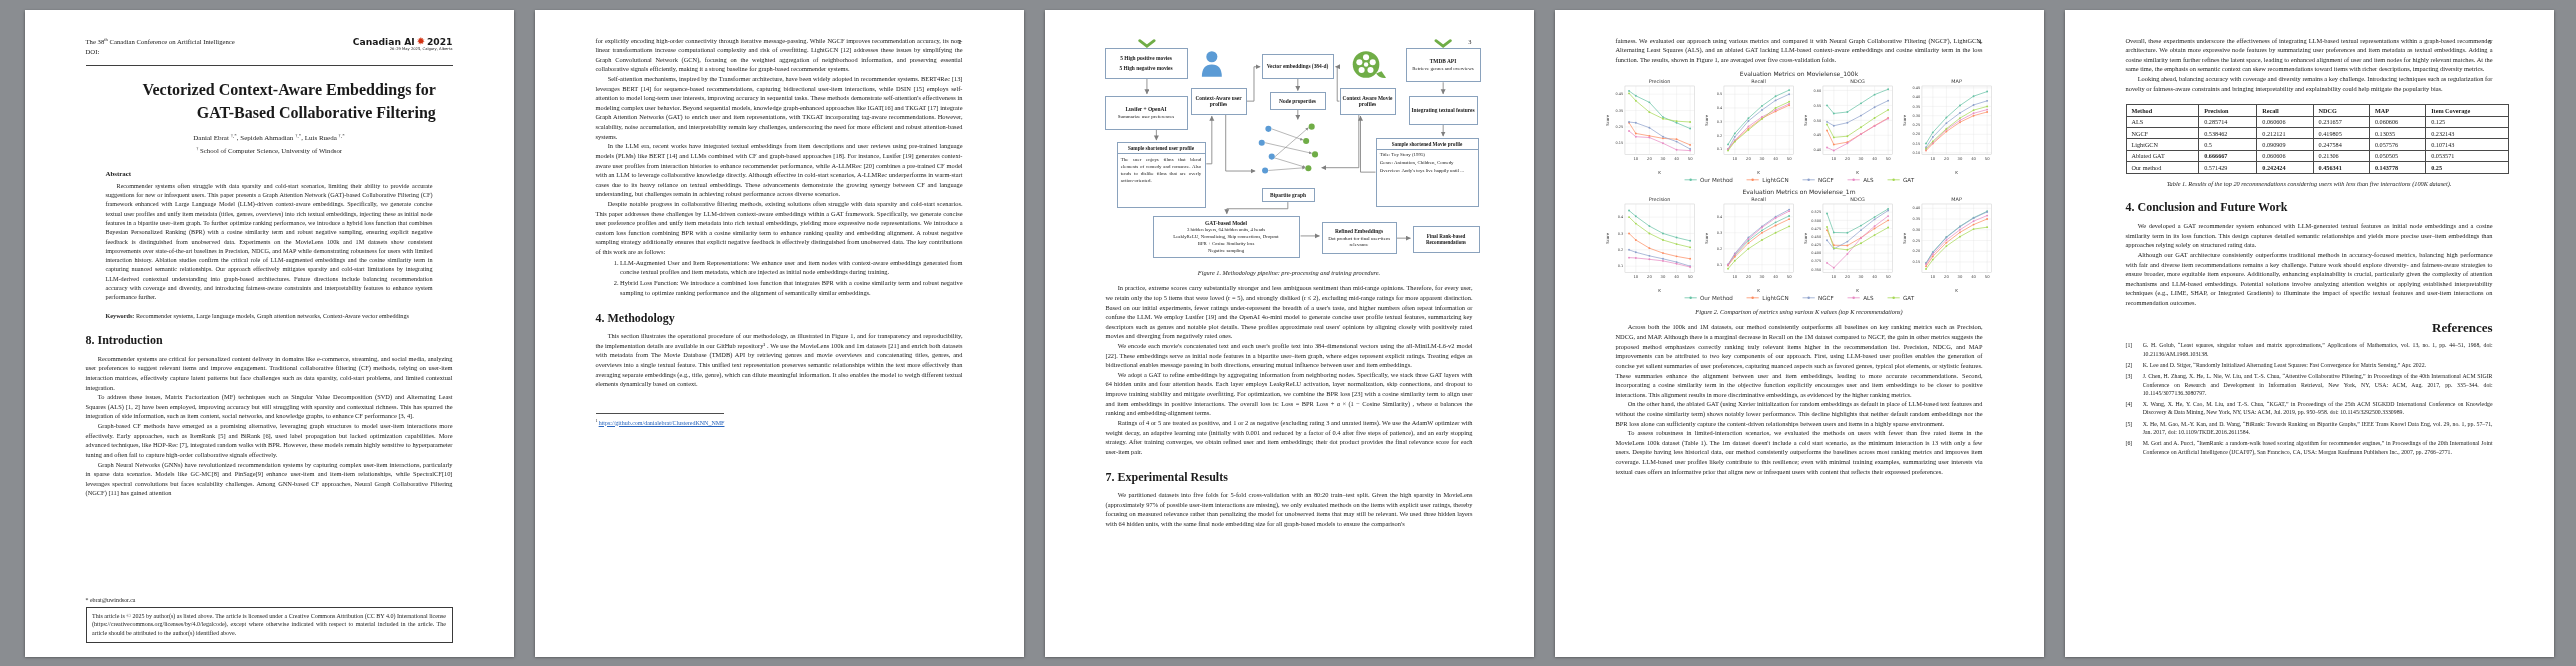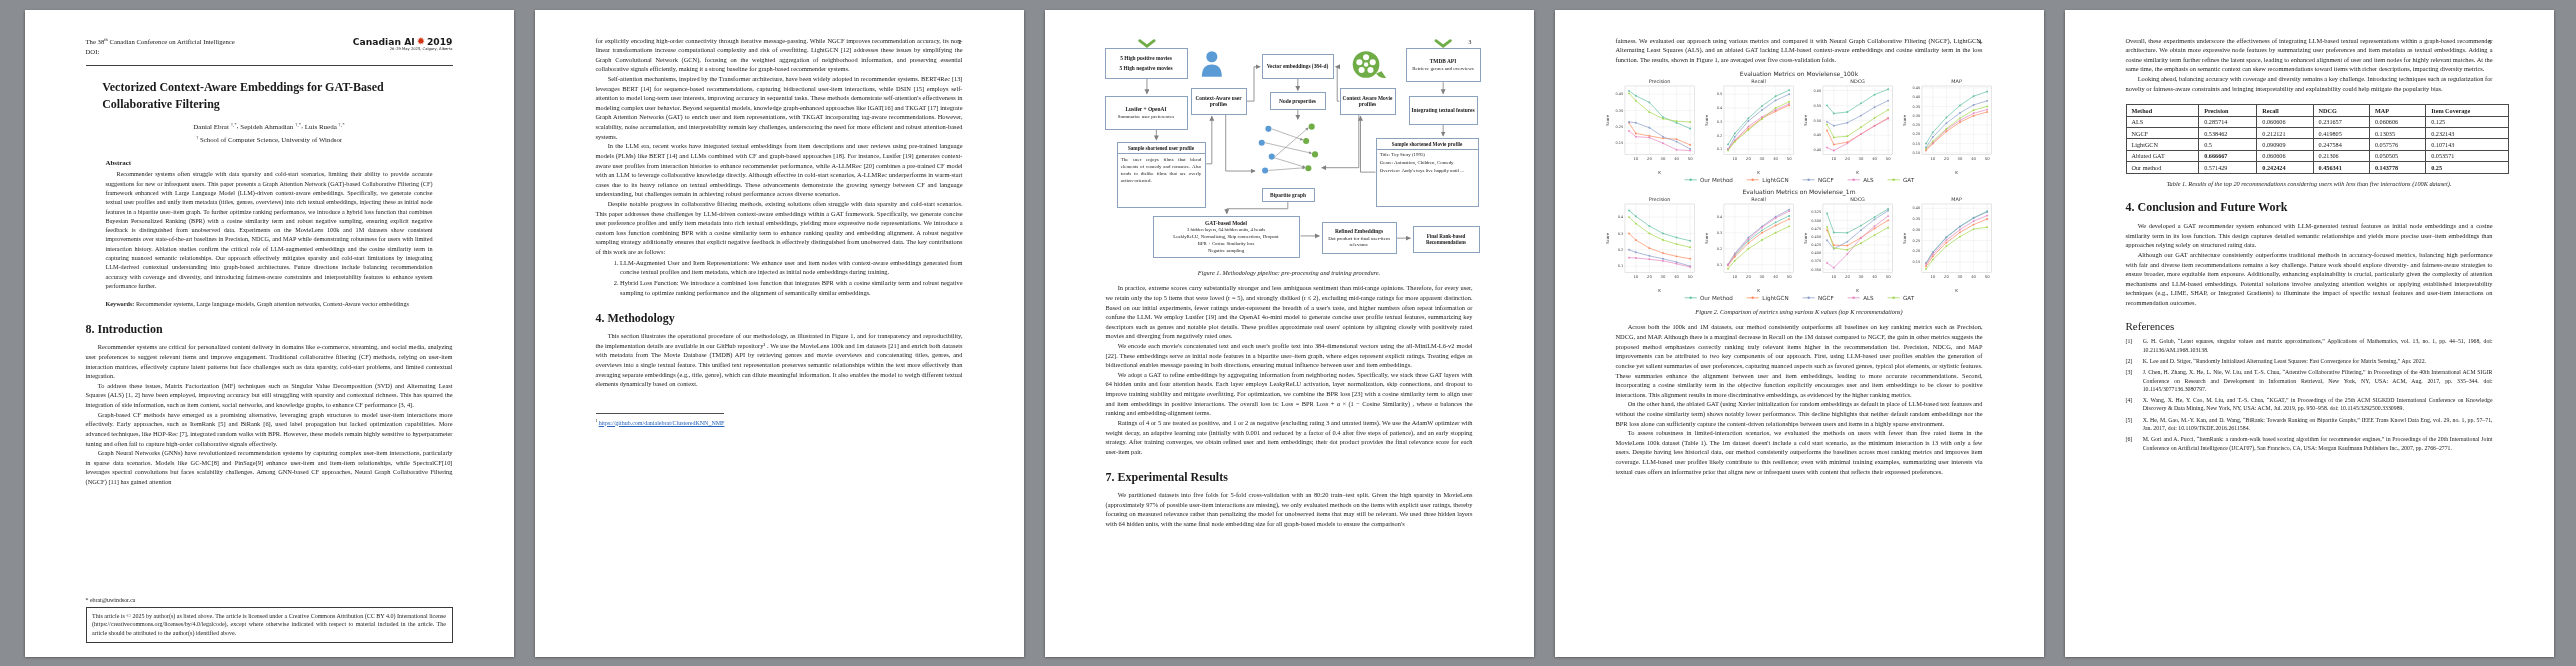--- a/index.html
+++ b/index.html
@@ -8,21 +8,21 @@
   .page{flex:none;width:489px;height:647px;background:#ffffff;box-shadow:0 0.6px 2.8px rgba(0,0,0,.5);
         position:relative;overflow:hidden;box-sizing:border-box;padding:25.6px 61px 0 61px;}
   .pagenum{position:absolute;top:28px;right:62px;font-size:6.4px;}
   
   .conf-header{display:flex;justify-content:space-between;align-items:flex-start;}
   .conf-left{font-size:6.7px;line-height:1.55;}
   .logo{text-align:right;}
   .logo-title{font-family:"DejaVu Sans", sans-serif;font-weight:bold;font-size:9.2px;display:flex;align-items:center;gap:2.2px;justify-content:flex-end;}
   .logo-sub{font-family:"DejaVu Sans", sans-serif;font-size:3.7px;margin-top:0.6px;}
   .head-rule{border:none;border-top:0.7px solid #3f3f3f;margin:7.2px 0 13.3px 0;}
-  .title{font-size:12px;font-weight:bold;text-align:left;line-height:1.42;margin:2.2px 16.7px 8.3px 16.7px;}
+  .title{font-size:16px;font-weight:bold;text-align:right;line-height:1.42;margin:2.2px 16.7px 8.3px 16.7px;}
   .authors{text-align:center;font-size:7px;margin-bottom:3.9px;}
   .affil{text-align:center;font-size:6.8px;margin-bottom:15.6px;}
   .abs-head{font-weight:bold;font-size:6.9px;margin:0 20px 3.9px 20px;}
   .abstract{margin:0 20px;font-size:6.2px;line-height:1.5;text-align:justify;text-indent:11px;}
   .keywords{margin:9px 20px 0 20px;font-size:6.2px;line-height:1.5;text-align:justify;}
   .sec{font-size:12px;font-weight:bold;margin:13.3px 0 5.6px 0;}
   .para{font-size:6.4px;line-height:1.5;text-align:justify;text-indent:12.2px;margin:0;}
   .clist{margin:1.1px 0 1.1px 15.6px;padding-left:9px;font-size:6.4px;line-height:1.5;text-align:justify;}
   .clist li{margin-bottom:1.1px;}
   .footer1{position:absolute;left:61px;right:61px;bottom:14.5px;background:#fff;padding-top:4.4px;}
@@ -53,21 +53,21 @@
   .legend{display:flex;justify-content:center;gap:13.3px;margin:1.1px 0 5.6px 0;align-items:center;}
   .legend-item{display:flex;align-items:center;gap:2.8px;font-size:5.6px;color:#333;}
   
   .t1{border-collapse:collapse;width:383px;margin:11px 0 3.3px 0;font-size:6.2px;}
   .t1 th,.t1 td{border:0.6px solid #4a4a4a;padding:1.7px 5px;text-align:left;}
   .t1 th{font-weight:bold;}
   .t1 tr:last-child td{border-top:1px solid #333;}
   .t1{border:0.9px solid #333;}
   .tcap{font-style:italic;font-size:6.3px;text-align:center;margin:6.7px 0 3.3px 0;}
   
-  .refs-head{font-size:11px;font-weight:normal;margin:12.2px 0 5.6px 0;}
+  .refs-head{font-size:13px;font-weight:bold;margin:12.2px 0 5.6px 0;text-align:right;}
   .refs{font-size:5.8px;line-height:1.45;}
   .ref{display:flex;gap:5px;margin-bottom:2.8px;}
   .ref .rn{flex:none;width:12.2px;}
   .ref .rt{text-align:justify;}
   sup{font-size:70%;}
 </style>
 </head>
 <body>
 
 <div class="pages">
@@ -77,21 +77,21 @@
       <div class="conf-left">
         <div><span>The 38</span><sup>th</sup><span> Canadian Conference on Artificial Intelligence</span></div>
         <div>DOI:</div>
       </div>
       <div class="logo">
         <div class="logo-title">
           <span>Canadian AI</span>
           <svg width="7.8" height="7.8" viewBox="0 0 12 12">
             <path d="M6 0 L7.2 2.6 L9.4 1.6 L8.6 4.2 L11.6 4 L9.2 6.2 L12 7.6 L8.8 8.2 L9.6 10.6 L6.9 9.4 L6 12 L5.1 9.4 L2.4 10.6 L3.2 8.2 L0 7.6 L2.8 6.2 L0.4 4 L3.4 4.2 L2.6 1.6 L4.8 2.6 Z" fill="#d13212"></path>
           </svg>
-          <span>2019</span>
+          <span>2021</span>
         </div>
         <div class="logo-sub">26–29 May 2025, Calgary, Alberta</div>
       </div>
     </div>
     <hr class="head-rule">
     <div class="title">Vectorized Context-Aware Embeddings for GAT-Based Collaborative Filtering</div>
     <div class="authors"><span>Danial Ebrat <sup>†,*</sup></span>, <span>Sepideh Ahmadian <sup>†,*</sup></span>, <span>Luis Rueda <sup>†,*</sup></span></div>
     <div class="affil"><sup>†</sup><span> School of Computer Science, University of Windsor</span></div>
     <div class="abs-head">Abstract</div>
     <div class="abstract">Recommender systems often struggle with data sparsity and cold-start scenarios, limiting their ability to provide accurate suggestions for new or infrequent users. This paper presents a Graph Attention Network (GAT)-based Collaborative Filtering (CF) framework enhanced with Large Language Model (LLM)-driven context-aware embeddings. Specifically, we generate concise textual user profiles and unify item metadata (titles, genres, overviews) into rich textual embeddings, injecting these as initial node features in a bipartite user–item graph. To further optimize ranking performance, we introduce a hybrid loss function that combines Bayesian Personalized Ranking (BPR) with a cosine similarity term and robust negative sampling, ensuring explicit negative feedback is distinguished from unobserved data. Experiments on the MovieLens 100k and 1M datasets show consistent improvements over state-of-the-art baselines in Precision, NDCG, and MAP while demonstrating robustness for users with limited interaction history. Ablation studies confirm the critical role of LLM-augmented embeddings and the cosine similarity term in capturing nuanced semantic relationships. Our approach effectively mitigates sparsity and cold-start limitations by integrating LLM-derived contextual understanding into graph-based architectures. Future directions include balancing recommendation accuracy with coverage and diversity, and introducing fairness-aware constraints and interpretability features to enhance system performance further.</div>

